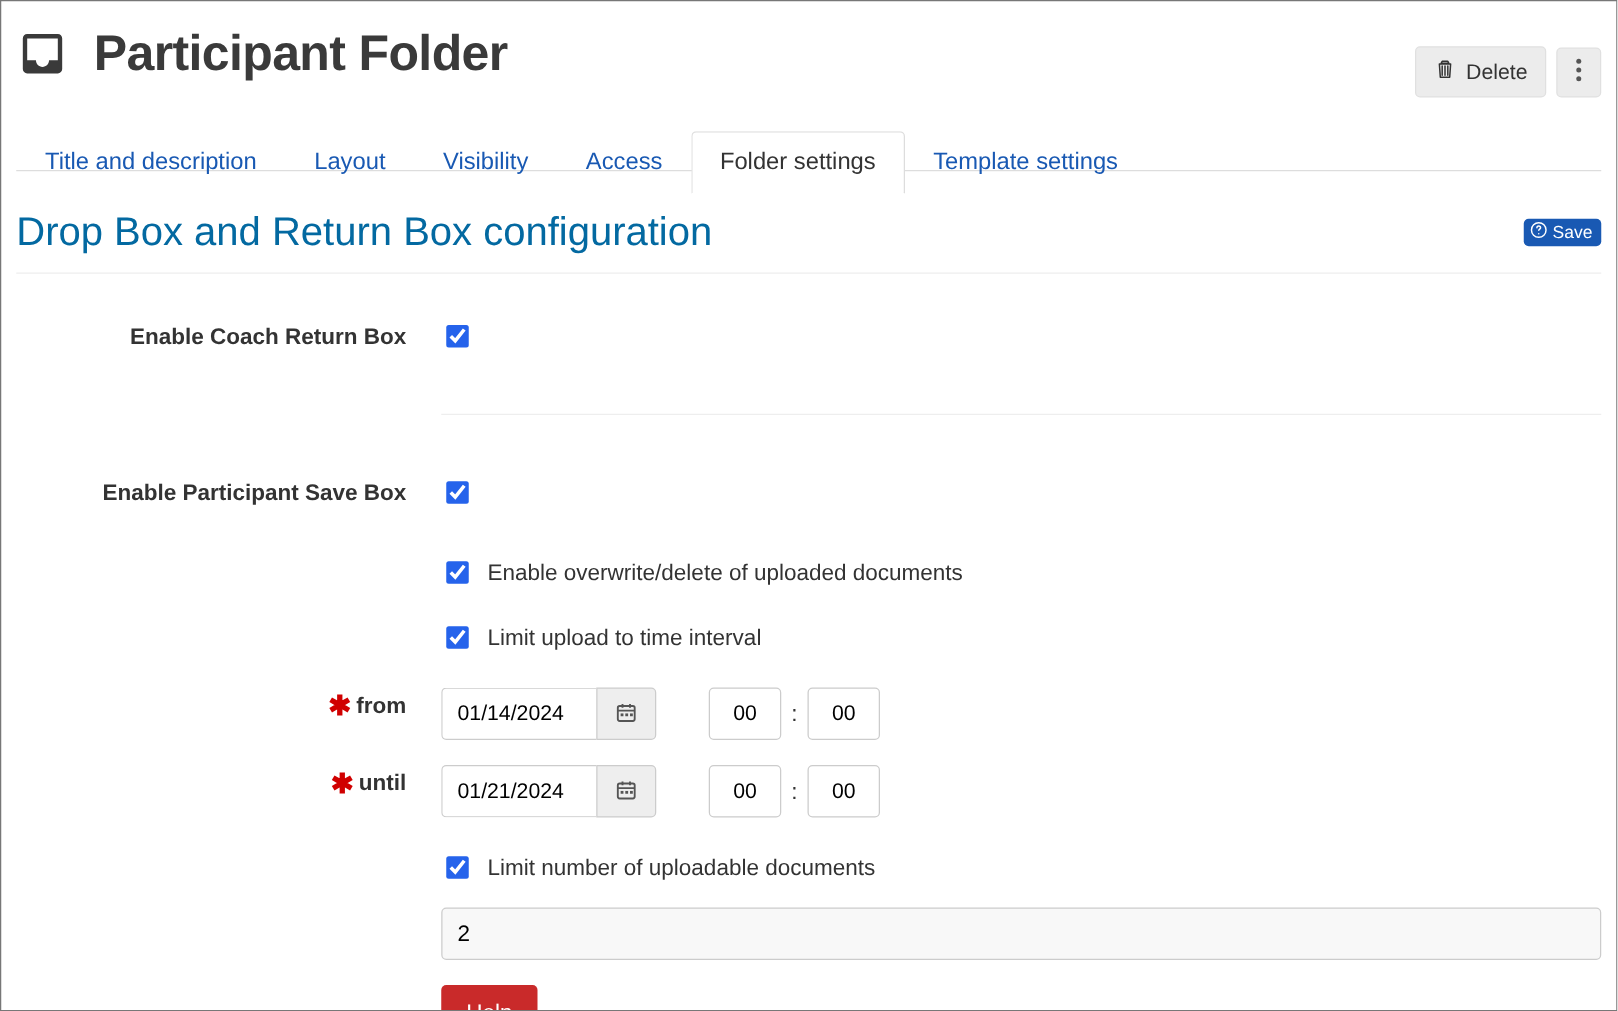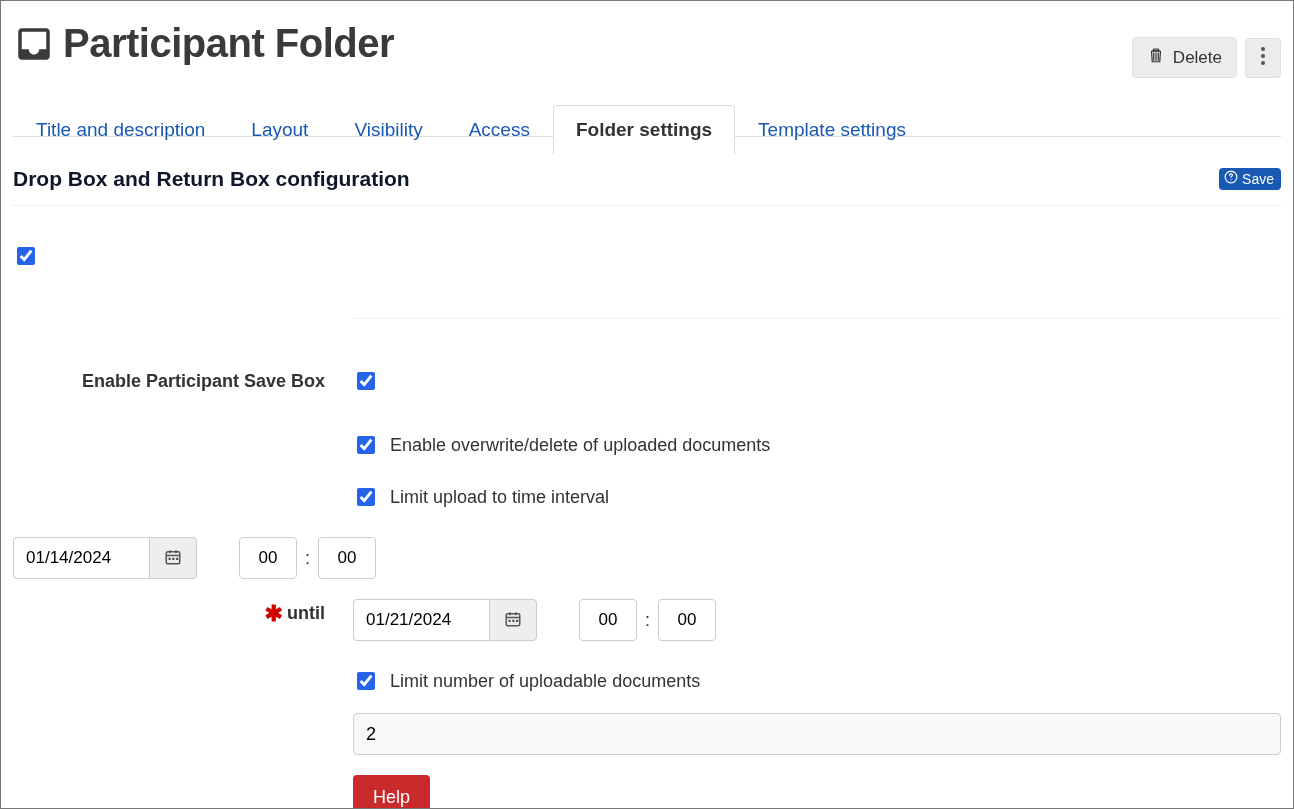--- a/index.html
+++ b/index.html
@@ -1,40 +1,40 @@
 <!DOCTYPE html>
 <html><head>
 <meta charset="utf-8">
 <style>
   * { box-sizing: border-box; }
   html, body { margin:0; padding:0; font-family: "Segoe UI", "Helvetica Neue", Arial, sans-serif; color:#333; background:#fff; }
   .frame { border:1px solid #777; width:1294px; height:809px; position:relative; padding:8px 12px 0 12px; overflow:hidden; }
   .header-row { display:flex; align-items:center; justify-content:space-between; margin-bottom:4px; }
-  .title-group { display:flex; align-items:center; gap:8px; }
+  .title-group { display:flex; align-items:center; gap:20px; }
   .title-group svg { margin-top:4px; }
   .page-title { font-size:40px; font-weight:700; color:#3a3a3a; margin:0; letter-spacing:-0.5px; }
   .header-actions { display:flex; gap:8px; align-items:center;margin-top:28px; }
   .btn { display:inline-flex; align-items:center; gap:8px; background:#ececec; border:1px solid #e0e0e0; border-radius:4px; padding:8px 14px; font-size:17px; color:#333; cursor:pointer; }
   .icon-btn { width:36px; height:40px; display:inline-flex; align-items:center; justify-content:center; background:#ececec; border:1px solid #e0e0e0; border-radius:4px; cursor:pointer; }
   .tabs { display:flex; border-bottom:1px solid #ddd; margin-top:8px; }
   .tab { padding:13px 22px; font-size:19px; color:#1959b3; cursor:pointer; border:1px solid transparent; border-bottom:none; position:relative; top:19px; }
-  .tab.active { color:#333; border:1px solid #ddd; border-bottom:1px solid #fff; border-radius:4px 4px 0 0; background:#fff;font-weight:bold; }
+  .tab.active { color:#333; border:1px solid #ddd; border-bottom:1px solid #fff; border-radius:4px 4px 0 0; background:#fff; }
   .section-head { display:flex; align-items:center; justify-content:space-between; margin-top:30px; padding-bottom:14px; border-bottom:1px solid #eee; }
-  .section-title { font-size:21px; font-weight:700; color:#0f172a; margin:0; }
+  .section-title { font-size:32px; font-weight:400; color:#0369a1; margin:0; }
   .help-badge { background:#1959b3; color:#fff; border-radius:4px; padding:2px 7px 3px 5px; font-size:14px; display:inline-flex; align-items:center; gap:4px; cursor:pointer; }
   .form { margin-top:38px; }
   .form-row { display:flex; align-items:flex-start; margin-bottom:0; }
   .label-col { width:340px; text-align:right; padding-right:28px; padding-top:2px; font-size:18px; font-weight:700; color:#333; }
   .field-col { flex:1; font-size:18px; }
   .chk { width:18px; height:18px; accent-color:#2563eb; cursor:pointer; vertical-align:middle; }
   .subcheck { display:flex; align-items:center; gap:12px; font-size:18px; color:#333; }
   .divider { border-top:1px solid #eee; margin:50px 0 50px 0; margin-left:340px; }
   .req { color:#d00000; font-weight:700; font-size:22px; margin-right:4px; vertical-align:-2px; }
   .date-row { display:flex; align-items:center; gap:0; }
-  .date-input { width:136px; height:42px; padding:8px 12px; font-size:17px; border:1px solid #ccc; border-right:none; border-radius:4px 0 0 4px; background:#fff; }
+  .date-input { width:124px; height:42px; padding:8px 12px; font-size:17px; border:1px solid #ccc; border-right:none; border-radius:4px 0 0 4px; background:#fff; }
   .date-btn { width:48px; height:42px; background:#eee; border:1px solid #ccc; border-radius:0 4px 4px 0; display:flex; align-items:center; justify-content:center; cursor:pointer; }
   .time-input { width:58px; height:42px; padding:20px 0; text-align:center; font-size:17px; border:1px solid #ccc; border-radius:4px; margin:0 6px; }
   .colon { font-size:18px; margin:0 2px; }
   .num-input { width:100%; max-width:936px; height:42px; padding:8px 12px; font-size:18px; border:1px solid #ccc; border-radius:4px; background:#f8f8f8; }
   .save-btn { background:#c92a2a; color:#fff; border:none; border-radius:4px; padding:12px 20px; font-size:18px; cursor:pointer; }
   .spacer-40 { height:40px; }
   .spacer-28 { height:28px; }
   .spacer-20 { height:20px; }
   .gap-left { margin-left:36px; }
 </style>
@@ -91,20 +91,21 @@
             <path d="M9.5 9a2.5 2.5 0 115 0c0 1.5-2.5 2-2.5 3.5M12 17h.01" stroke="#fff" stroke-width="2" fill="none" stroke-linecap="round"></path>
           </svg>
       </span>
       <span>Save</span>
     </span>
   </div>
 
   <div class="form">
 
     <div class="form-row">
+      <div class="label-col">Enable Coach Return Box</div>
       <div class="field-col">
         <input type="checkbox" class="chk" checked="" style="">
       </div>
     </div>
 
     <div class="divider"></div>
 
     <div class="form-row">
       <div class="label-col">Enable Participant Save Box</div>
       <div class="field-col">
@@ -132,20 +133,21 @@
         <label class="subcheck">
           <input type="checkbox" class="chk" checked="" style="">
           <span>Limit upload to time interval</span>
         </label>
       </div>
     </div>
 
     <div class="spacer-28"></div>
 
     <div class="form-row">
+      <div class="label-col"><span class="req">✱</span><span>from</span></div>
       <div class="field-col">
         <div class="date-row">
           <input class="date-input" value="01/14/2024" style="">
           <button class="date-btn">
             <span>
               <svg width="18" height="18" viewBox="0 0 24 24" fill="#555">
                   <rect x="3" y="5" width="18" height="16" rx="2" fill="none" stroke="#555" stroke-width="2"></rect>
                   <line x1="3" y1="10" x2="21" y2="10" stroke="#555" stroke-width="2"></line>
                   <line x1="8" y1="3" x2="8" y2="7" stroke="#555" stroke-width="2"></line>
                   <line x1="16" y1="3" x2="16" y2="7" stroke="#555" stroke-width="2"></line>

